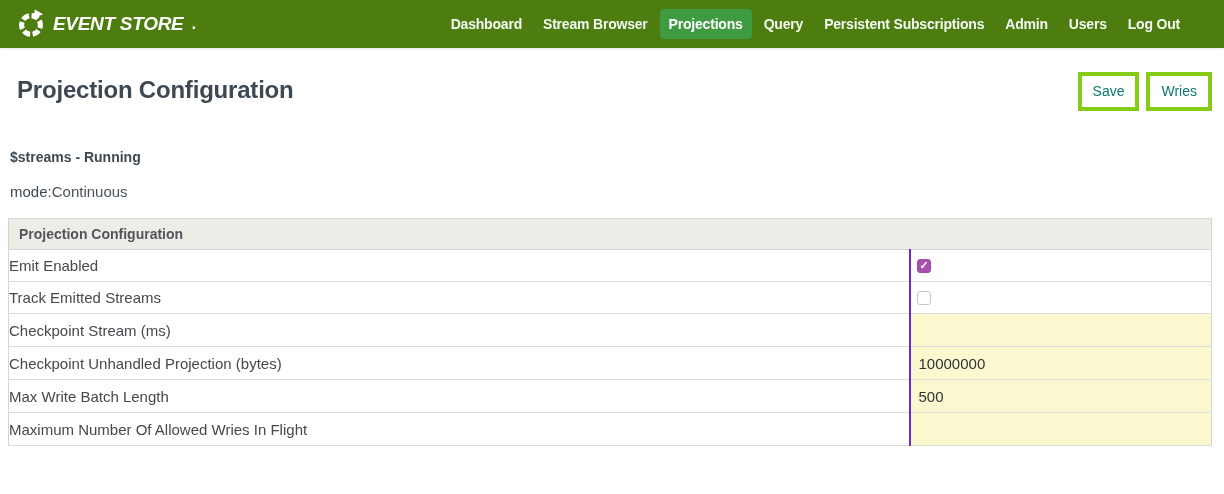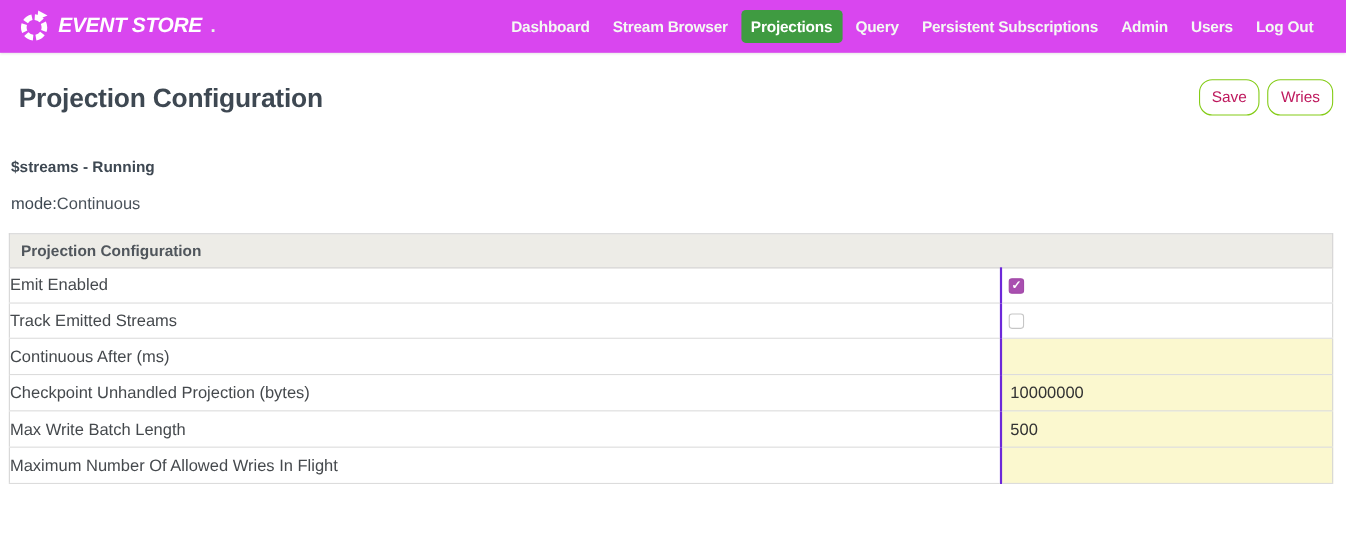--- a/index.html
+++ b/index.html
@@ -5,23 +5,23 @@
   * { box-sizing: border-box; }
   html, body { margin: 0; padding: 0; background: #fff; }
   body {
     width: 1224px; min-height: 494px;
     font-family: "Liberation Sans", sans-serif;
     color: #444;
   }
 
   
   .navbar {
-    height: 48px; background: #d946ef;
+    height: 48px; background: #4d7c0f;
     display: flex; 
-    padding: 0 21px 0 16px;
+    padding: 0 35px 0 16px;
     box-shadow: 0 1px 2px rgba(0,0,0,0.10);
   }
   .brand { display: flex; align-items: center; gap: 7px; cursor: default; }
   .brand-text {
     color: #fff; font-weight: bold; font-style: italic;
     font-size: 19px; letter-spacing: -0.3px; white-space: nowrap;
   }
   .brand-dot { color: #eaf5ea; font-weight: bold; font-size: 17px; margin-left: 1px; }
   .nav-menu { margin-left: auto; display: flex; align-items: center; gap: 3px; }
   .nav-item {
@@ -36,23 +36,23 @@
   .page-header {
     display: flex; justify-content: space-between; align-items: flex-start;
     margin-top: 24px;
   }
   .page-title {
     margin: 4px 0 0 9px; font-size: 24px; font-weight: bold;
     color: #3e4852; letter-spacing: -0.2px;
   }
   .header-buttons { display: flex; gap: 7px; }
   .btn {
-    background: #fff; border: 1px solid #84cc16; color: #be185d;
+    background: #fff; border: 4px solid #84cc16; color: #0f766e;
     font-family: "Liberation Sans", sans-serif;
-    font-size: 14px; padding: 7px 11px; border-radius: 12px; cursor: pointer;
+    font-size: 14px; padding: 7px 11px; border-radius: 0; cursor: pointer;
     line-height: 17px;
   }
 
   
   .stream-status {
     margin: 38px 0 0 2px; font-size: 14px; font-weight: bold; color: #3e4852;
   }
   .mode-line { margin: 18px 0 0 2px; font-size: 15px; color: #4a525a; }
   .mode-label { font-weight: normal; color: #3e4852; }
 
@@ -152,21 +152,21 @@
             <input type="checkbox" checked="" style="">
           </td>
         </tr>
         <tr>
           <td class="cell-label">Track Emitted Streams</td>
           <td class="cell-value check">
             <input type="checkbox" style="">
           </td>
         </tr>
         <tr>
-          <td class="cell-label">Continuous After (ms)</td>
+          <td class="cell-label">Checkpoint Stream (ms)</td>
           <td class="cell-value yellow">
             <input type="text" style="">
           </td>
         </tr>
         <tr>
           <td class="cell-label">Checkpoint Unhandled Projection (bytes)</td>
           <td class="cell-value yellow">
             <input type="text" value="10000000" style="">
           </td>
         </tr>

